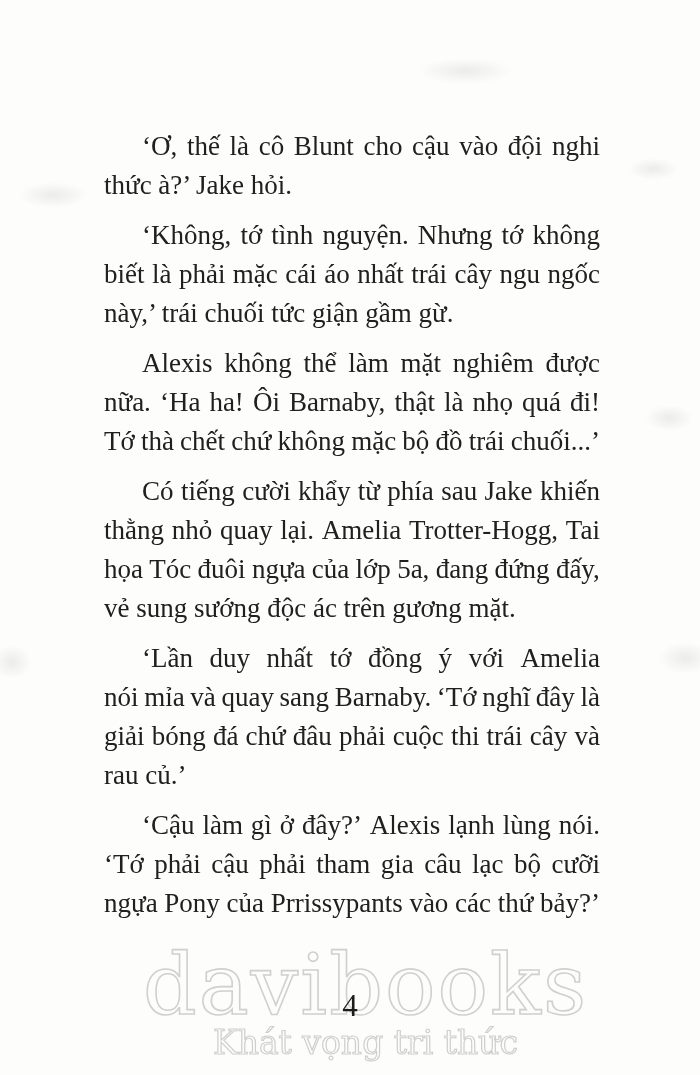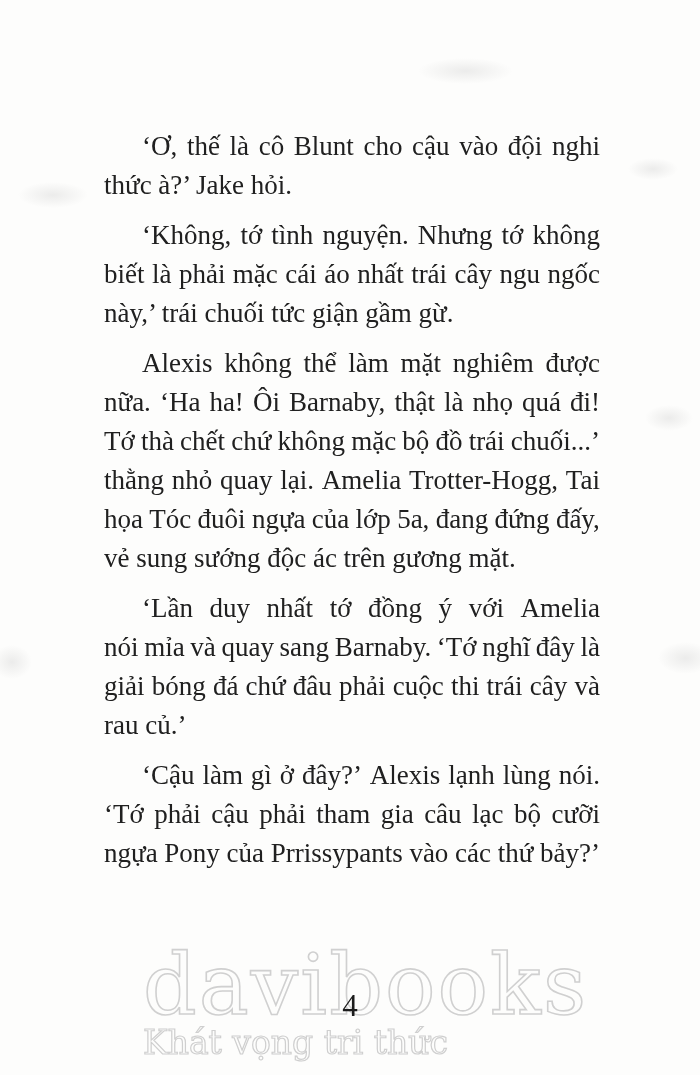--- a/index.html
+++ b/index.html
@@ -71,21 +71,21 @@
     line-height: 88px;
     letter-spacing: 2px;
     white-space: nowrap;
     color: #fdfdfc;
     -webkit-text-stroke: 1.6px #d0d0d0;
   }
   .wm-tagline {
     font-family: "DejaVu Serif", "Liberation Serif", serif;
     font-size: 33px;
     line-height: 38px;
-    text-align: left;
+    text-align: center;
     white-space: nowrap;
     margin-top: -5px;
     color: #fdfdfc;
     -webkit-text-stroke: 1.2px #cfcfcf;
   }
 
   
   .page-number {
     position: absolute;
     left: 320px;
@@ -173,20 +173,31 @@
         <span>thà</span>
         <span>chết</span>
         <span>chứ</span>
         <span>không</span>
         <span>mặc</span>
         <span>bộ</span>
         <span>đồ</span>
         <span>trái</span>
         <span>chuối...’</span>
       </div>
+      <div class="text-line first justified">
+        <span>Có</span>
+        <span>tiếng</span>
+        <span>cười</span>
+        <span>khẩy</span>
+        <span>từ</span>
+        <span>phía</span>
+        <span>sau</span>
+        <span>Jake</span>
+        <span>khiến</span>
+      </div>
       <div class="text-line justified">
         <span>thằng</span>
         <span>nhỏ</span>
         <span>quay</span>
         <span>lại.</span>
         <span>Amelia</span>
         <span>Trotter-Hogg,</span>
         <span>Tai</span>
       </div>
       <div class="text-line justified">

